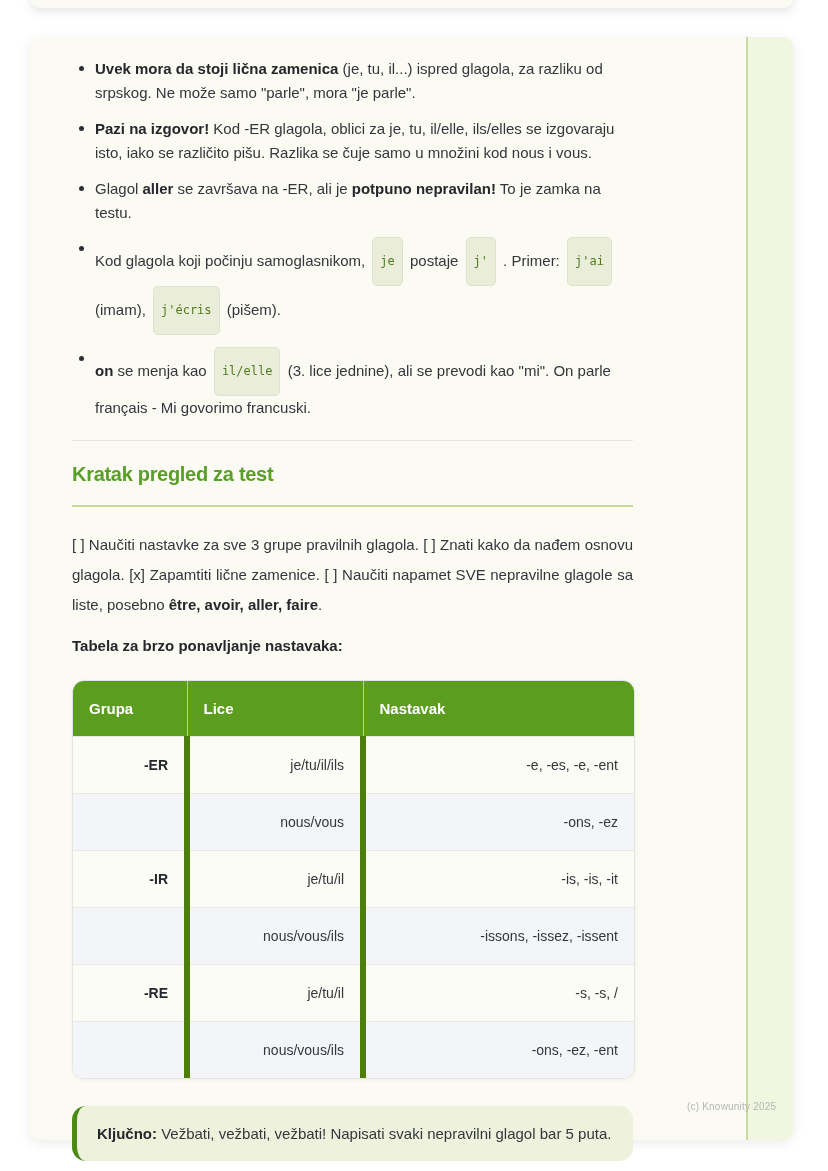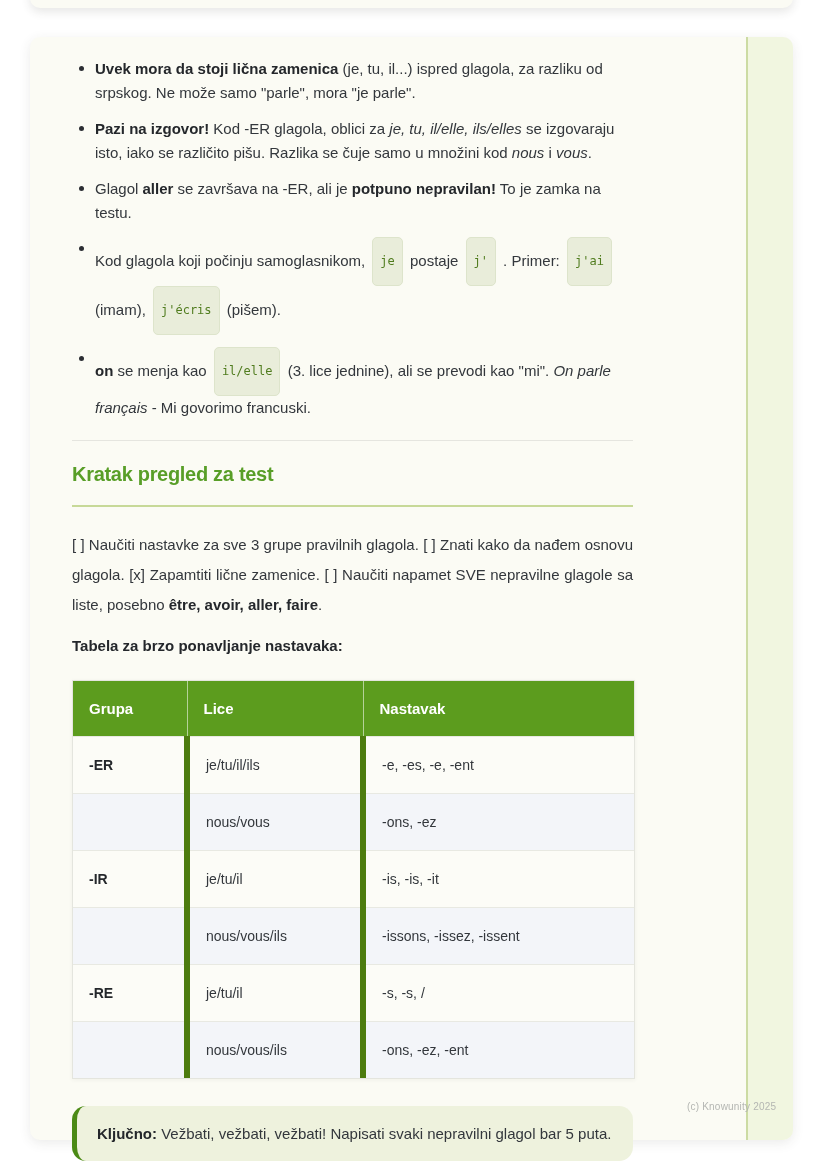--- a/index.html
+++ b/index.html
@@ -31,56 +31,56 @@
   ul.bullets{list-style:none;margin:0;padding:8px 0 0 0;}
   ul.bullets li{
     position:relative;padding-left:23px;margin-top:12px;
     font-size:15px;line-height:24px;color:#33373c;
   }
   ul.bullets li::before{
     content:"";position:absolute;left:7px;top:9px;width:5px;height:5px;
     border-radius:50%;background:#2b2e33;
   }
   .b{font-weight:bold;color:#24272b;}
-  .i{font-style:italic;}
+  .i{}
   code.code{
     display:inline-block;font-family:"DejaVu Sans Mono","Liberation Mono",monospace;
     font-size:12px;line-height:17px;padding:15px 7px;margin:0 3px;
     background:#e9edda;border:1px solid #dde4cb;border-radius:5px;
     color:#507c1e;vertical-align:1px;font-style:normal;font-weight:normal;
   }
   hr.divider{border:none;border-top:1px solid #e5e5df;margin:20px 0 0 0;}
   h2.page-title{
     margin:15px 0 0 0;padding:0 0 12px 0;
     font-size:20px;line-height:37px;font-weight:bold;
     color:#589e27;letter-spacing:-0.3px;
     border-bottom:2px solid #c7d998;
   }
   p.checklist{
     margin:23px 0 0 0;font-size:15px;line-height:30px;
     text-align:justify;color:#33373c;
   }
   p.note{margin:15px 0 0 0;font-size:15px;line-height:22px;font-weight:bold;color:#24272b;}
 
   .table-wrap{
-    margin-top:23px;width:561px;border-radius:0;overflow:hidden;
+    margin-top:23px;width:561px;border-radius:12px;overflow:hidden;
     border:1px solid #e4e5de;box-shadow:0 1px 4px rgba(60,60,50,0.06);
     background:#fcfcf7;
   }
   table.summary{width:100%;border-collapse:collapse;table-layout:fixed;}
   table.summary col.c1{width:114px;}
   table.summary col.c2{width:176px;}
   table.summary th{
     background:#5c9c1e;color:#ffffff;text-align:left;
     font-size:15px;font-weight:bold;padding:19px 16px;
   }
   table.summary th + th{border-left:1px solid rgba(255,255,255,0.55);}
   table.summary td{
     font-size:14px;line-height:16px;color:#33373c;
-    padding:20px 16px;border-top:1px solid #e8e9e2;background:#fcfcf7;
+    padding:20px 16px;border-top:1px solid #e8e9e2;background:#fcfcf7;text-align:right;
   }
   table.summary td + td{border-left:6px solid #4d7c0f;}
   table.summary tr.alt td{background:#f3f5f9;}
   table.summary td.grupa{font-weight:bold;color:#24272b;}
 
   .callout{
     box-sizing:border-box;margin-top:27px;width:561px;
     background:#eef2dd;border-left:5px solid #4b8a15;border-radius:14px;
     padding:14px 20px;font-size:15px;line-height:27px;color:#33373c;
   }

